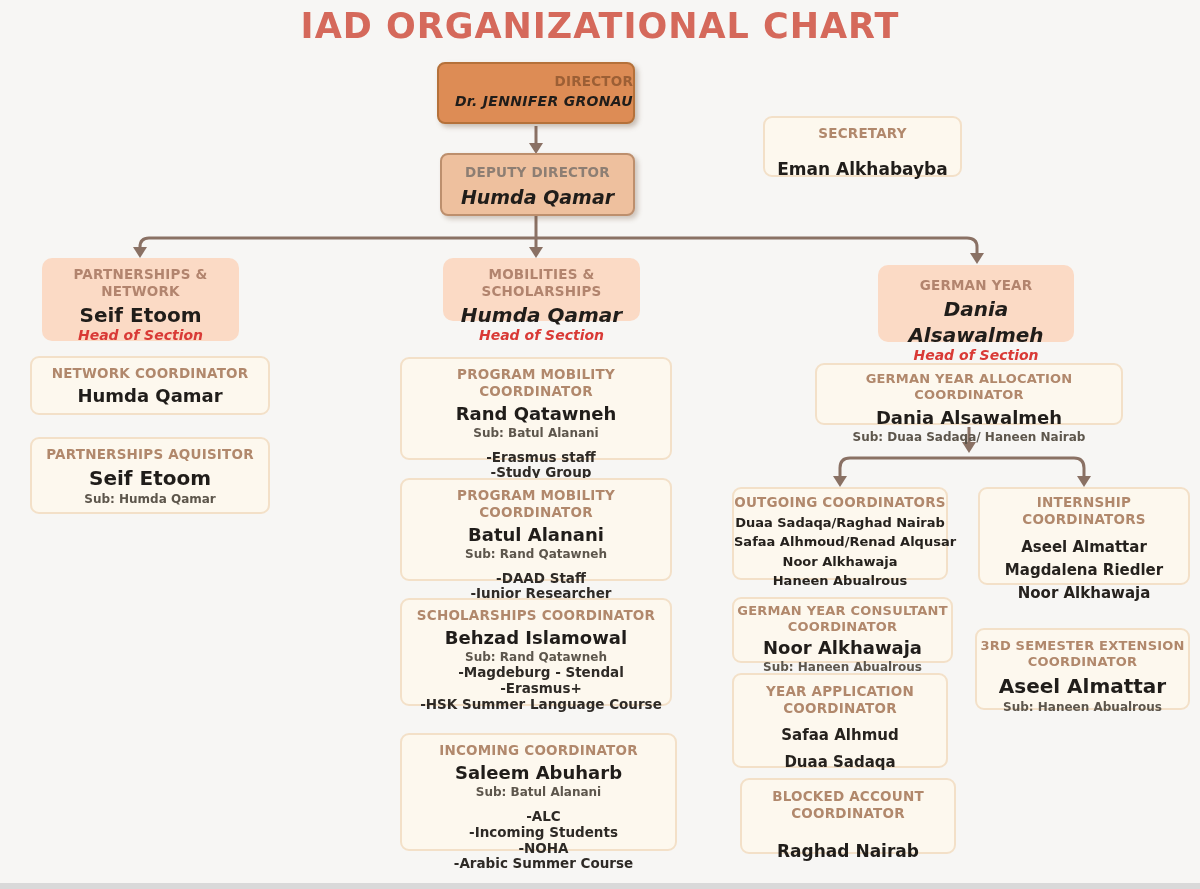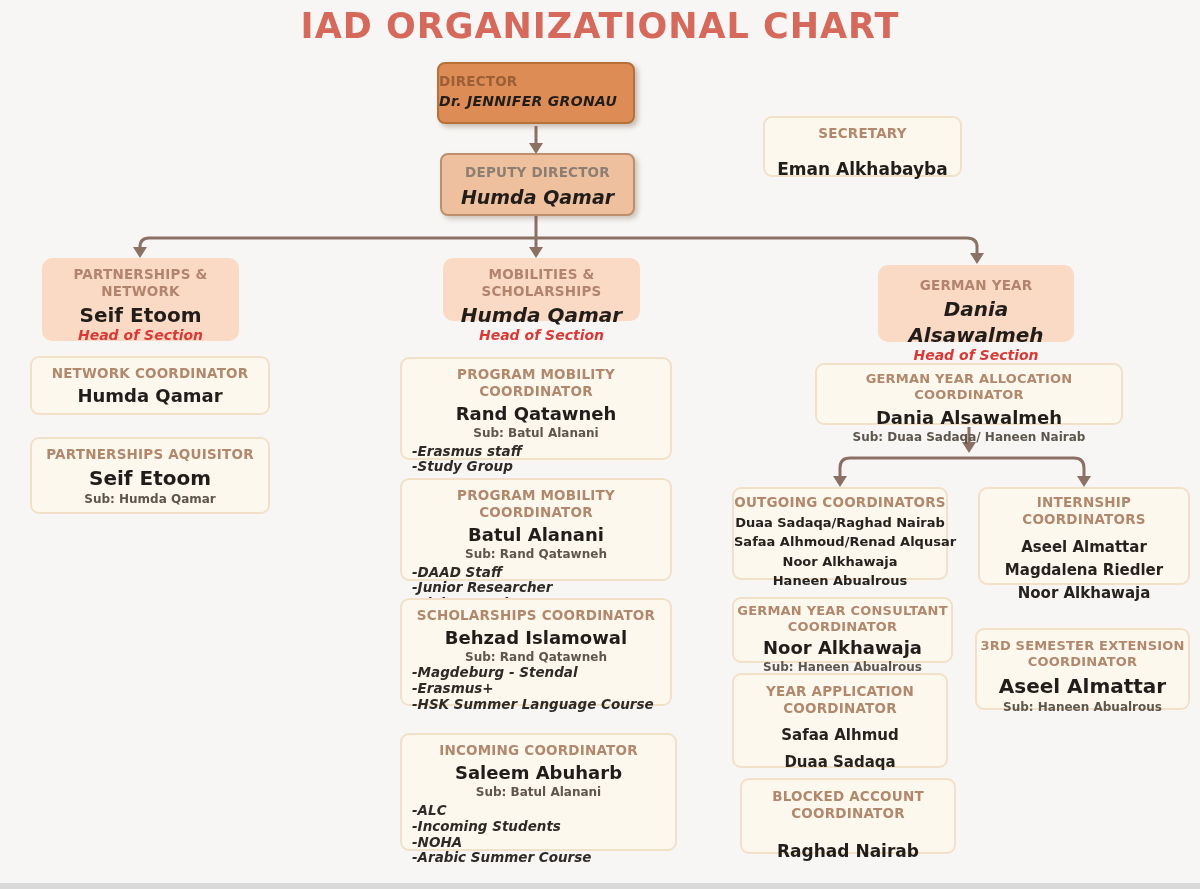--- a/index.html
+++ b/index.html
@@ -22,26 +22,26 @@
   .card{
     position:absolute;box-sizing:border-box;
     background:#fdf8ee;border:2px solid #f3e0c8;border-radius:9px;
     text-align:center;padding-top:7px;
   }
   .hd{color:#b1886c;font-weight:bold;font-size:13.5px;letter-spacing:.2px;line-height:1.25;}
   .nm{color:#201d1a;font-weight:bold;font-size:18px;line-height:1.3;margin-top:2px;}
   .nm.big{font-size:20px;}
   .nm.italic{font-style:italic;}
   .sub{color:#5d564c;font-weight:600;font-size:12px;line-height:1.2;margin-top:1px;}
-  .items{list-style:none;margin:3px 0 0 0;padding:0 0 0 10px;text-align:left;font-style:italic;}
+  .items{list-style:none;margin:9px 0 0 0;padding:0 0 0 10px;text-align:center;}
   .items li{font-weight:bold;color:#2e2a26;font-size:13.5px;line-height:1.18;}
 
   
   .box-director{
-    position:absolute;box-sizing:border-box;text-align:left;
+    position:absolute;box-sizing:border-box;text-align:right;
     background:#dd8c55;border:2px solid #b5713a;border-radius:8px;
     box-shadow:3px 3px 5px rgba(110,80,55,.35);padding-top:9px;
   }
   .box-director .hd{color:#9c5f35;}
   .box-director .nm{font-style:italic;font-size:14px;letter-spacing:.3px;}
   .box-deputy{
     position:absolute;box-sizing:border-box;text-align:center;
     background:#eec09e;border:2px solid #bd8f6d;border-radius:8px;
     box-shadow:3px 3px 5px rgba(110,80,55,.3);padding-top:9px;
   }

